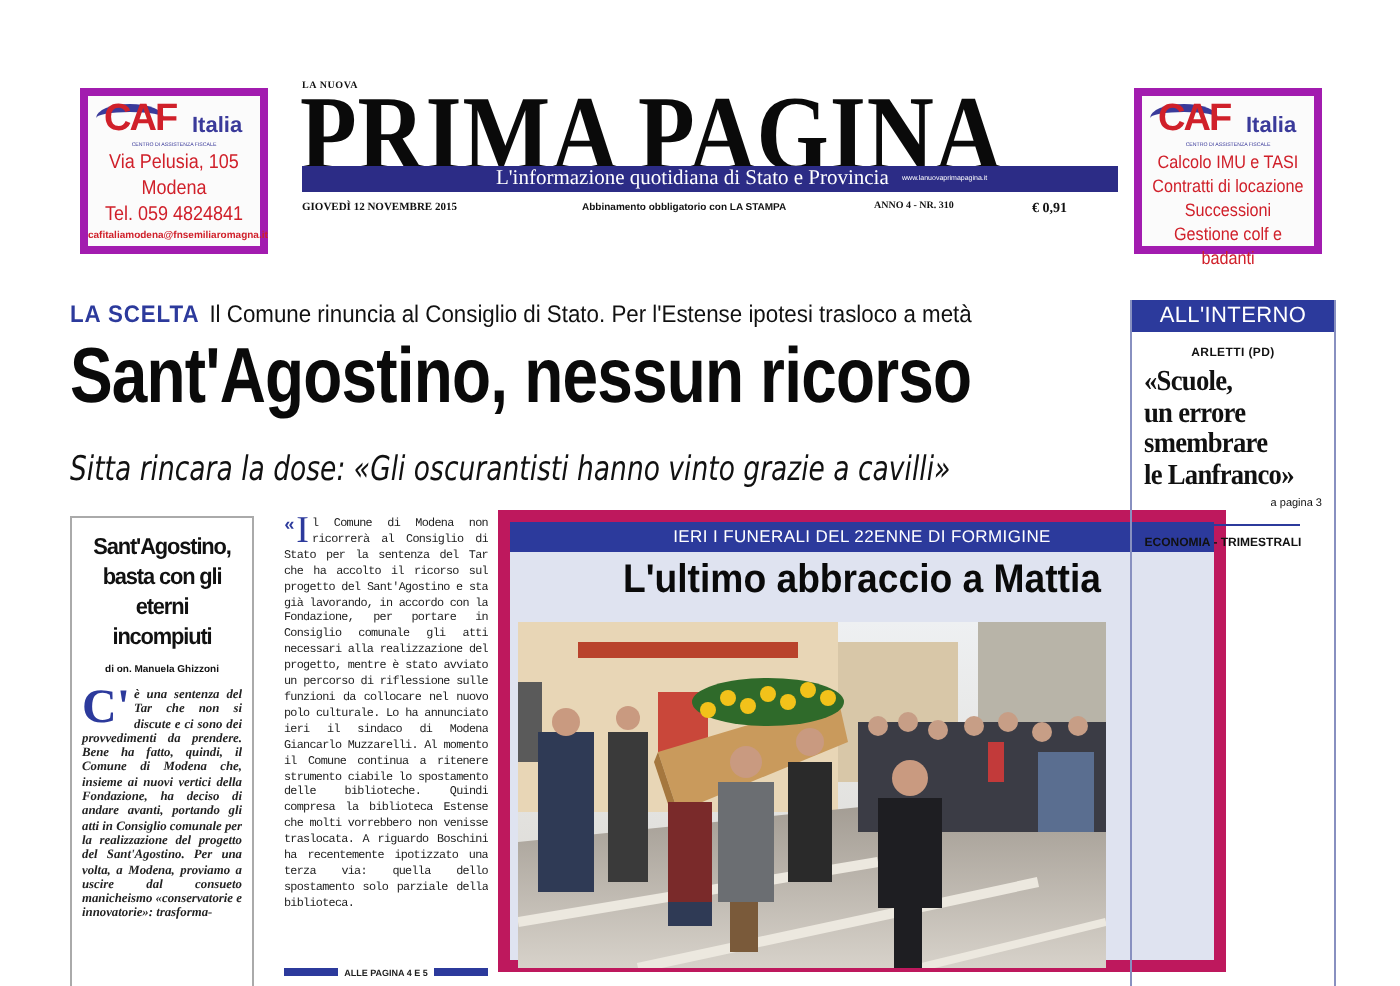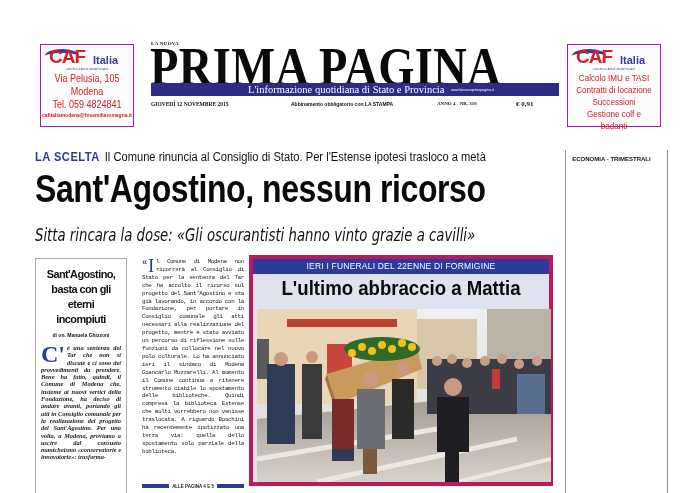--- a/index.html
+++ b/index.html
@@ -1,20 +1,20 @@
 <!DOCTYPE html>
 <html><head>
 <meta charset="utf-8">
 <style>
   * { box-sizing: border-box; margin: 0; padding: 0; }
   html, body { width: 700px; height: 493px; overflow: hidden; background: #ffffff; }
   body { position: relative; font-family: "Liberation Sans", sans-serif; color: #111; }
 
   
-  .ad { position: absolute; border: 1px solid #a21caf; background: #fbfbfb; text-align: center; color: #d0202a; }
+  .ad { position: absolute; border: 4px solid #a21caf; background: #fbfbfb; text-align: center; color: #d0202a; }
   .ad-left { left: 40px; top: 44px; width: 94px; height: 83px; }
   .ad-right { left: 567px; top: 44px; width: 94px; height: 83px; }
   .caf-logo { position: relative; height: 22px; margin-top: 2px; }
   .caf-swoosh { position: absolute; left: 4px; top: 2px; width: 34px; height: 14px; border-radius: 50% 50% 0 0; border-top: 4px solid #3a3a9a; }
   .caf-text { position: absolute; left: 8px; top: 0; font-family: "Liberation Sans", sans-serif; font-weight: 900; font-size: 19px; color: #d0202a; letter-spacing: -1px; line-height: 20px; }
   .caf-italia { position: absolute; left: 52px; top: 7px; font-weight: bold; font-size: 11px; color: #3a3a9a; }
   .caf-sub { font-size: 2.6px; color: #3a3a9a; margin-top: -1px; height: 4px; overflow: hidden; }
   .ad-line { font-family: "Liberation Sans", sans-serif; font-size: 9px; line-height: 12px; transform: scaleX(0.9); }
   .ad-left .ad-line { font-size: 10px; line-height: 13px; }
   .ad-email { font-size: 5px; line-height: 8px; font-weight: bold; }
@@ -47,21 +47,21 @@
   
   .article { position: absolute; left: 142px; top: 258px; width: 102px; height: 235px; overflow: hidden; }
   .art-body { font-family: "Liberation Mono", monospace; font-size: 5.9px; line-height: 7.9px; text-align: justify; color: #222; letter-spacing: -0.35px; }
   .art-quote { color: #2c3a9c; font-weight: bold; font-size: 9px; float: left; margin-right: 1px; line-height: 10px; }
   .art-dropcap { float: left; font-family: "Liberation Serif", serif; font-size: 19px; line-height: 15px; color: #2c3a9c; margin-right: 2px; }
   .jump { position: absolute; left: 0; top: 224px; width: 102px; height: 8px; display: flex; align-items: center; gap: 3px; }
   .jump-bar { flex: 1; height: 4px; background: #2c3a9c; }
   .jump-label { font-size: 4.5px; font-weight: bold; white-space: nowrap; color: #222; }
 
   
-  .photo-box { position: absolute; left: 249px; top: 255px; width: 304px; height: 231px; background: #dfe3f0; border: 4px solid #be185d; }
+  .photo-box { position: absolute; left: 249px; top: 255px; width: 364px; height: 231px; background: #dfe3f0; border: 6px solid #be185d; }
   .photo-kicker { height: 15px; background: #2c3a9c; color: #fff; text-align: center; font-size: 8.5px; line-height: 15px; letter-spacing: 0.2px; }
   .photo-headline { height: 30px; text-align: center; font-weight: bold; font-size: 20px; line-height: 28px; color: #0a0a0a; transform: scaleX(0.93); }
   .photo { position: absolute; left: 4px; top: 50px; width: 294px; height: 173px; overflow: hidden; background: #d8cec0; }
   .photo svg { display: block; }
 
   
   .sidebar { position: absolute; left: 565px; top: 150px; width: 103px; height: 343px; border-left: 1px solid #8890c0; border-right: 1px solid #8890c0; }
   .sidebar-header { height: 16px; background: #2c3a9c; color: #fff; font-size: 11px; line-height: 16px; text-align: center; letter-spacing: 0.2px; }
   .sb-item { padding: 0 6px; }
   .sb-kicker { font-size: 6px; font-weight: bold; text-align: center; margin-top: 8px; letter-spacing: 0.2px; }
@@ -207,18 +207,30 @@
         <circle cx="146" cy="60" r="7" fill="#c99a80"></circle>
 
       <rect x="180" y="88" width="32" height="55" fill="#1e1e22"></rect>
         <circle cx="196" cy="78" r="9" fill="#c99a80"></circle>
         <rect x="188" y="140" width="14" height="33" fill="#1e1e22"></rect>
     </svg>
   </div>
 </div>
 
 <div class="sidebar">
-
+  <div class="sidebar-header">ALL'INTERNO</div>
+
+  <div class="sb-item">
+    <div class="sb-kicker">ARLETTI (PD)</div>
+    <div class="sb-title">
+      <div>«Scuole,</div>
+      <div>un errore</div>
+      <div>smembrare</div>
+      <div>le Lanfranco»</div>
+    </div>
+    <div class="sb-page">a pagina 3</div>
+    <div class="sb-rule"></div>
+  </div>
 
 
 
   <div class="sb-last">ECONOMIA - TRIMESTRALI</div>
 </div>
 
 </body></html>

